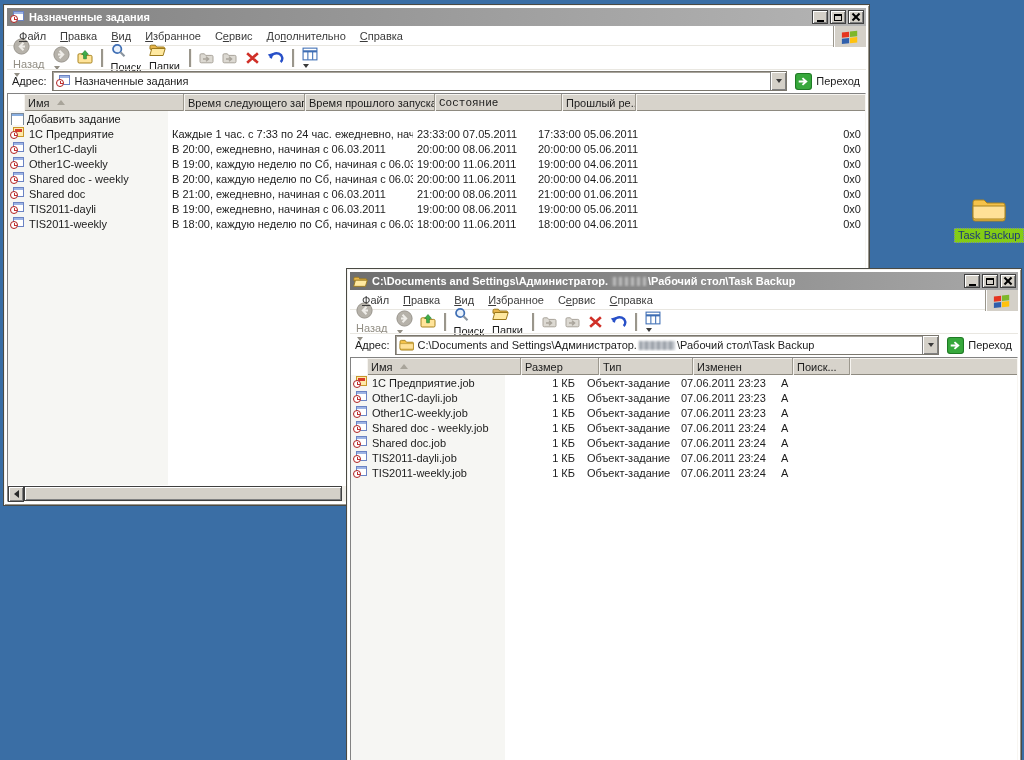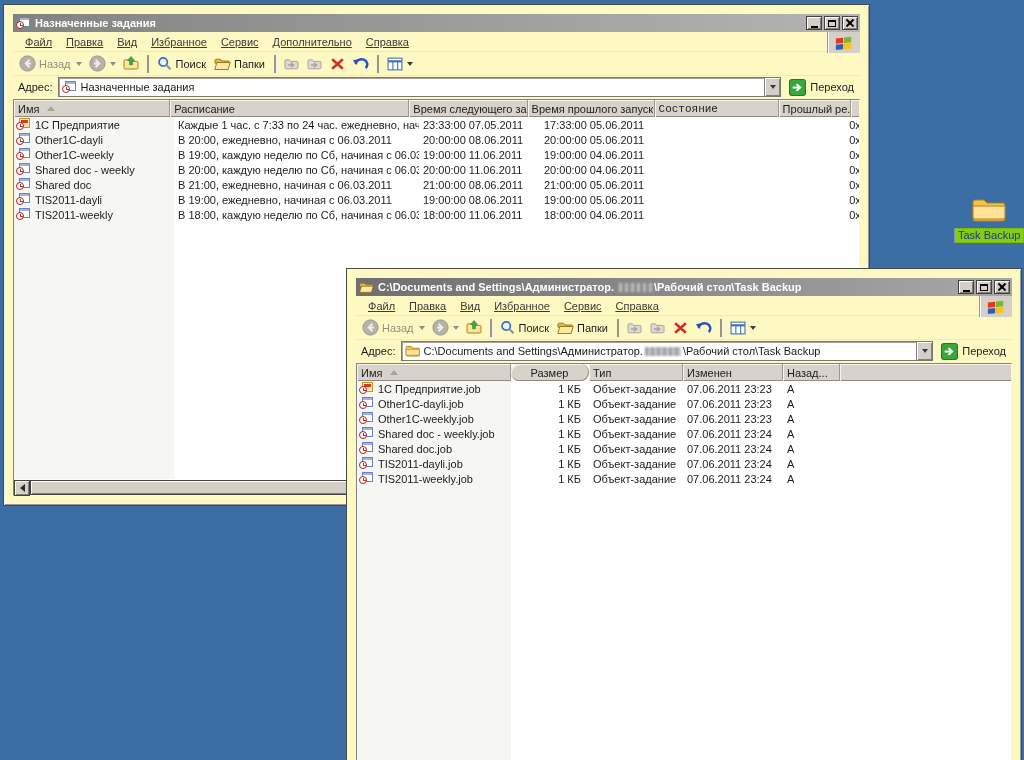--- a/index.html
+++ b/index.html
@@ -8,24 +8,24 @@
     background:#3A6EA5;
     font-family:"Liberation Sans", sans-serif;
     font-size:11px;
     color:#1c1c1c;
     position:relative;
   }
 
   
   .win {
     position:absolute;
-    background:#fef9c3;
+    background:#ffffff;
     border:1px solid #4a4a44;
     box-shadow: inset 1px 1px 0 #f4f2ee, inset -1px -1px 0 #9a968c;
-    padding:9px;
+    padding:3px;
   }
   .win-inner { display:flex; flex-direction:column; height:100%; }
 
   .titlebar {
     height:18px; flex:0 0 18px;
     display:flex; align-items:center;
     padding:0 2px 0 3px;
     color:#fff; font-weight:bold;
     white-space:nowrap; overflow:hidden;
   }
@@ -49,38 +49,38 @@
   }
   .g-close::before{ transform:rotate(45deg);} .g-close::after{ transform:rotate(-45deg);}
 
   .menubar {
     height:19px; flex:0 0 19px;
     display:flex; align-items:center;
     padding-left:6px; gap:2px;
     position:relative;
     color:#3b3b3b;
   }
-  .mi { padding:2px 6px; white-space:nowrap;text-decoration:underline; }
+  .mi { padding:2px 6px; white-space:nowrap; }
   .logo-panel {
     position:absolute; right:0; top:0; height:21px; width:33px;
     background:#D4D0C8;
     border-left:1px solid #9a968c;
     box-shadow: inset 1px 0 0 #fff;
     display:flex; align-items:center; justify-content:center;
     z-index:2;
   }
 
   .toolbar {
     height:24px; flex:0 0 24px;
     display:flex; align-items:center;
     padding:1px 3px; gap:1px;
     border-top:1px solid #e9e7e1;
     white-space:nowrap;
   }
-  .tbtn { display:flex; align-items:center; gap:3px; padding:1px 3px; }
+  .tbtn { display:flex; align-items:flex-start; gap:3px; padding:1px 3px;flex-direction:column; }
   .tbtn .lbl { padding-right:1px; }
   .tbtn.disabled .lbl { color:#928e84; }
   .dd { width:0; height:0; border-left:3px solid transparent; border-right:3px solid transparent; border-top:4px solid #3a3a3a; margin-left:1px; }
   .dd.dim { border-top-color:#928e84; }
   .tsep { width:2px; height:18px; margin:0 4px; background:#9a968c; box-shadow:1px 0 0 #f4f2ee; flex:0 0 2px; }
 
   .addressbar {
     height:35px; flex:0 0 23px;
     display:flex; align-items:center;
     padding:1px 3px 2px 5px; gap:5px;
@@ -104,21 +104,21 @@
   }
   .go-btn { display:flex; align-items:center; gap:4px; padding:0 3px; }
 
   .client {
     flex:1; min-height:0;
     display:flex; flex-direction:column;
     border-top:1px solid #828282; border-left:1px solid #828282;
     border-right:1px solid #f8f6f2; border-bottom:1px solid #f8f6f2;
     background:#fff;
   }
-  .hdr { display:flex; flex:0 0 17px; height:17px; }
+  .hdr { display:flex; flex:0 0 17px; height:17px;margin-left:16px; }
   .hcell {
     background:#D7D3CB;
     border-right:1px solid #9c988e;
     box-shadow: inset 1px 1px 0 #f6f4f0, inset 0 -1px 0 #8e8a80;
     display:flex; align-items:center;
     padding:0 4px; overflow:hidden; white-space:nowrap;
   }
   .hcell.filler { flex:1; border-right:none; }
   .sortarrow { width:0; height:0; border-left:4px solid transparent; border-right:4px solid transparent; border-bottom:5px solid #a8a49a; margin-left:8px; }
 
@@ -323,42 +323,45 @@
         <span>Переход</span>
       </span>
     </div>
 
     <div class="client">
       <div class="hdr">
         <span class="hcell w1c0">
             <span>Имя</span>
             <span class="sortarrow"></span>
           </span>
-        <span class="hcell w1c1">
-            <span>Расписание</span>
-          </span>
         <span class="hcell w1c2">
             <span>Время следующего зап...</span>
           </span>
         <span class="hcell w1c3">
             <span>Время прошлого запуска</span>
           </span>
         <span class="hcell w1c4">
             <span>Состояние</span>
           </span>
         <span class="hcell w1c5">
             <span>Прошлый ре...</span>
           </span>
         <span class="hcell filler"></span>
       </div>
       <div class="listwrap">
         <div class="sort-tint" style="width:160px;"></div>
         <div class="rows">
           <div class="row">
             <span class="cell name w1c0">
+                <span class="wiz-icon"></span>
+                <span>Добавить задание</span>
+              </span>
+          </div>
+          <div class="row">
+            <span class="cell name w1c0">
                 <span class="task-icon c1">
                   <span class="wnd"></span>
                   <span class="clk"></span>
                 </span>
                 <span>1С Предприятие</span>
               </span>
             <span class="cell w1c1">Каждые 1 час. с 7:33 по 24 час. ежедневно, начиная...</span>
             <span class="cell w1c2">23:33:00 07.05.2011</span>
             <span class="cell w1c3">17:33:00 05.06.2011</span>
             <span class="cell w1c4"></span>
@@ -409,21 +412,21 @@
           <div class="row">
             <span class="cell name w1c0">
                 <span class="task-icon">
                   <span class="wnd"></span>
                   <span class="clk"></span>
                 </span>
                 <span>Shared doc</span>
               </span>
             <span class="cell w1c1">В 21:00, ежедневно, начиная с 06.03.2011</span>
             <span class="cell w1c2">21:00:00 08.06.2011</span>
-            <span class="cell w1c3">21:00:00 05.06.2011</span>
+            <span class="cell w1c3">21:00:00 01.06.2011</span>
             <span class="cell w1c4"></span>
             <span class="cell right w1c5">0x0</span>
           </div>
           <div class="row">
             <span class="cell name w1c0">
                 <span class="task-icon">
                   <span class="wnd"></span>
                   <span class="clk"></span>
                 </span>
                 <span>TIS2011-dayli</span>
@@ -616,31 +619,31 @@
         <span>Переход</span>
       </span>
     </div>
 
     <div class="client">
       <div class="hdr">
         <span class="hcell w2c0">
             <span>Имя</span>
             <span class="sortarrow"></span>
           </span>
-        <span class="hcell w2c1" style="justify-content:center;border-radius:8px;">
+        <span class="hcell w2c1" style="justify-content:flex-start;">
             <span>Размер</span>
           </span>
         <span class="hcell w2c2">
             <span>Тип</span>
           </span>
         <span class="hcell w2c3">
             <span>Изменен</span>
           </span>
         <span class="hcell w2c4">
-            <span>Назад...</span>
+            <span>Поиск...</span>
           </span>
         <span class="hcell filler"></span>
       </div>
       <div class="listwrap">
         <div class="sort-tint" style="width:154px;"></div>
         <div class="rows">
           <div class="row">
             <span class="cell name w2c0">
                 <span class="task-icon c1">
                   <span class="wnd"></span>

